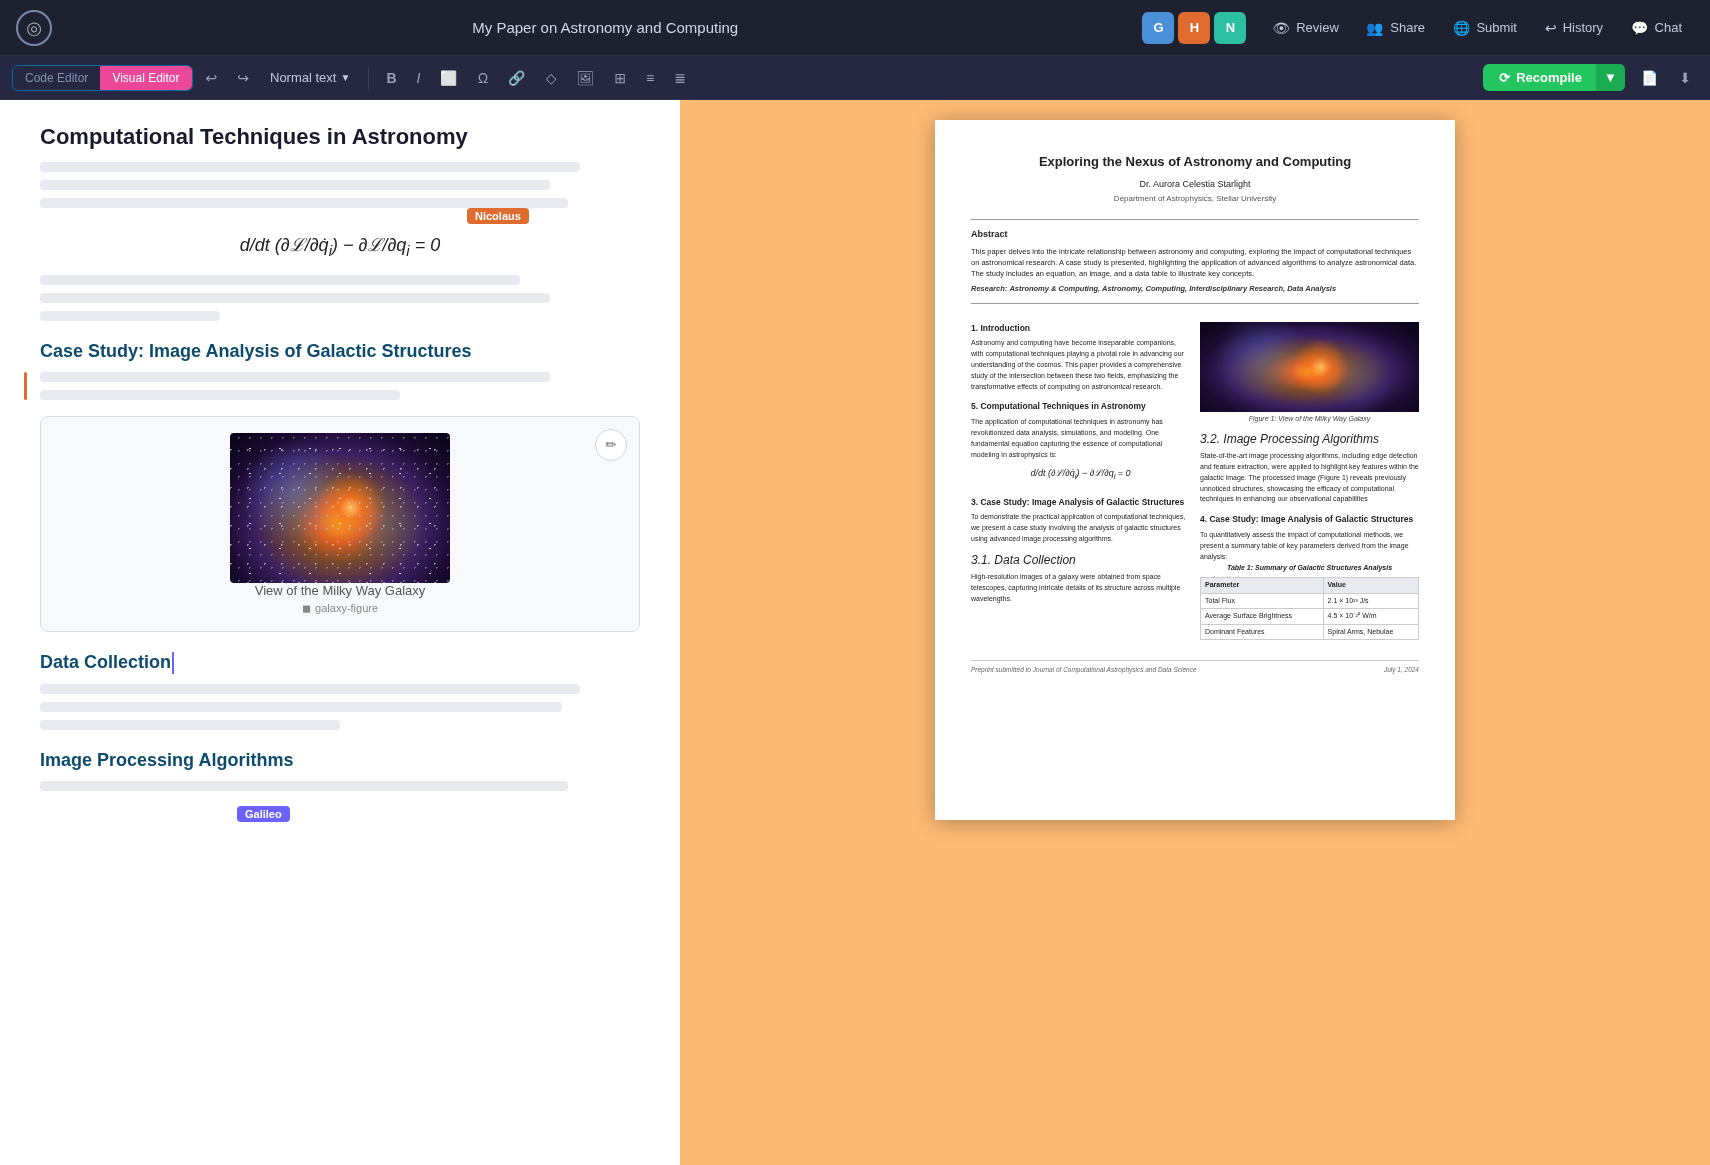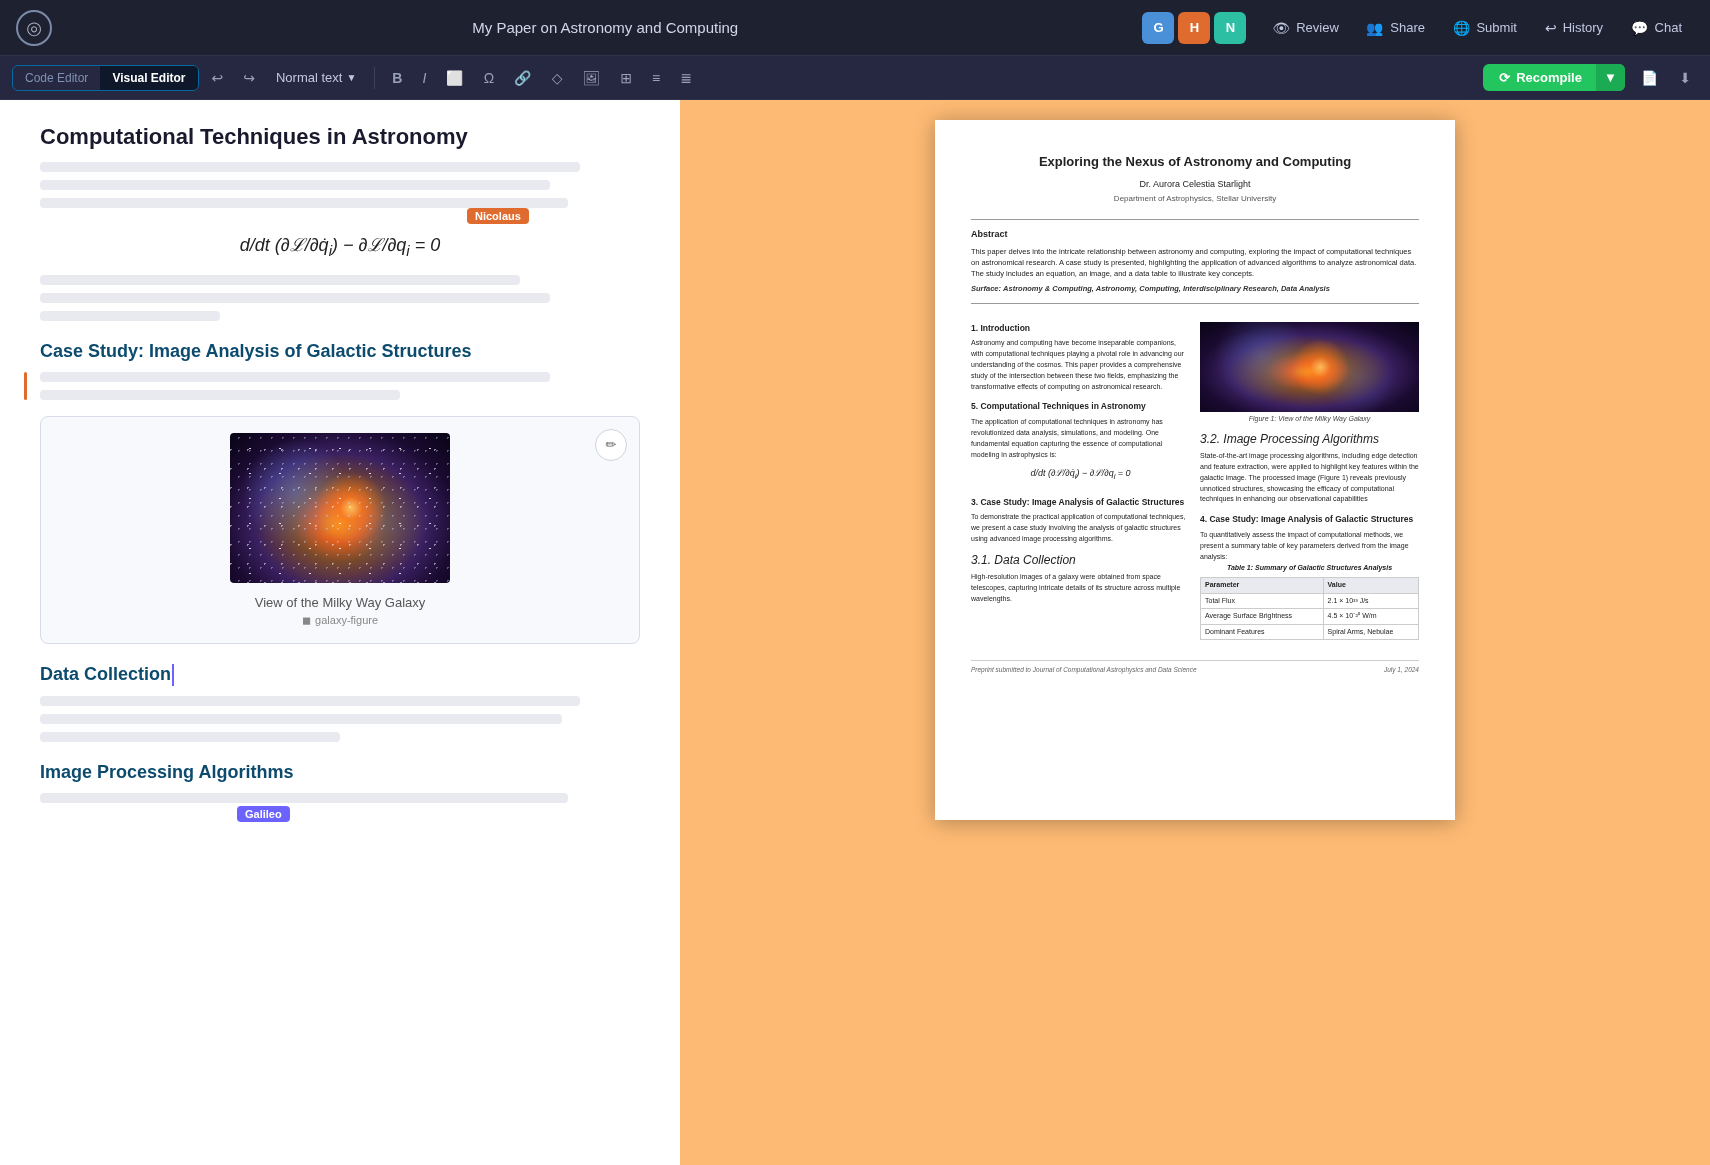--- a/index.html
+++ b/index.html
@@ -76,23 +76,23 @@
       padding: 5px 12px;
       font-size: 12px;
       background: transparent;
       color: #8090b0;
       cursor: pointer;
       border: none;
     }
     .toggle-visual {
       padding: 5px 12px;
       font-size: 12px;
-      background: #0f172a;
+      background: #ec4899;
       color: #fff;
-      font-weight: 700;
+      font-weight: 400;
       cursor: pointer;
       border: none;
     }
     .toolbar-divider {
       width: 1px;
       height: 22px;
       background: #3a4060;
       margin: 0 4px;
     }
     .tb-btn {
@@ -237,21 +237,21 @@
       border-radius: 50%;
       display: flex; align-items: center; justify-content: center;
       border: 1px solid #d0d4e0;
       cursor: pointer;
       font-size: 13px;
       color: #666;
     }
     .image-caption {
       font-size: 13px;
       color: #555;
-      margin-top: 12px;
+      margin-top: 0;
       text-align: center;
     }
     .image-tag {
       display: flex; align-items: center; gap: 4px;
       font-size: 11px;
       color: #888;
       margin-top: 4px;
     }
     .cursor-bar {
       display: inline-block;
@@ -542,21 +542,21 @@
 
       <div class="paper-title">Exploring the Nexus of Astronomy and Computing</div>
       <div class="paper-author">Dr. Aurora Celestia Starlight</div>
       <div class="paper-affil">Department of Astrophysics, Stellar University</div>
 
       <hr class="paper-divider">
 
       <div class="paper-abstract-label">Abstract</div>
       <div class="paper-abstract-text">This paper delves into the intricate relationship between astronomy and computing, exploring the impact of computational techniques on astronomical research. A case study is presented, highlighting the application of advanced algorithms to analyze astronomical data. The study includes an equation, an image, and a data table to illustrate key concepts.</div>
       <div class="paper-keywords">
-        <span>Surface:</span>
+        <span>Research:</span>
         <span>Astronomy &amp; Computing, Astronomy, Computing, Interdisciplinary Research, Data Analysis</span>
       </div>
 
       <hr class="paper-divider">
 
       <div class="paper-cols">
 
         <div>
           <div class="paper-section-h">1. Introduction</div>
           <div class="paper-body">Astronomy and computing have become inseparable companions, with computational techniques playing a pivotal role in advancing our understanding of the cosmos. This paper provides a comprehensive study of the intersection between these two fields, emphasizing the transformative effects of computing on astronomical research.</div>

